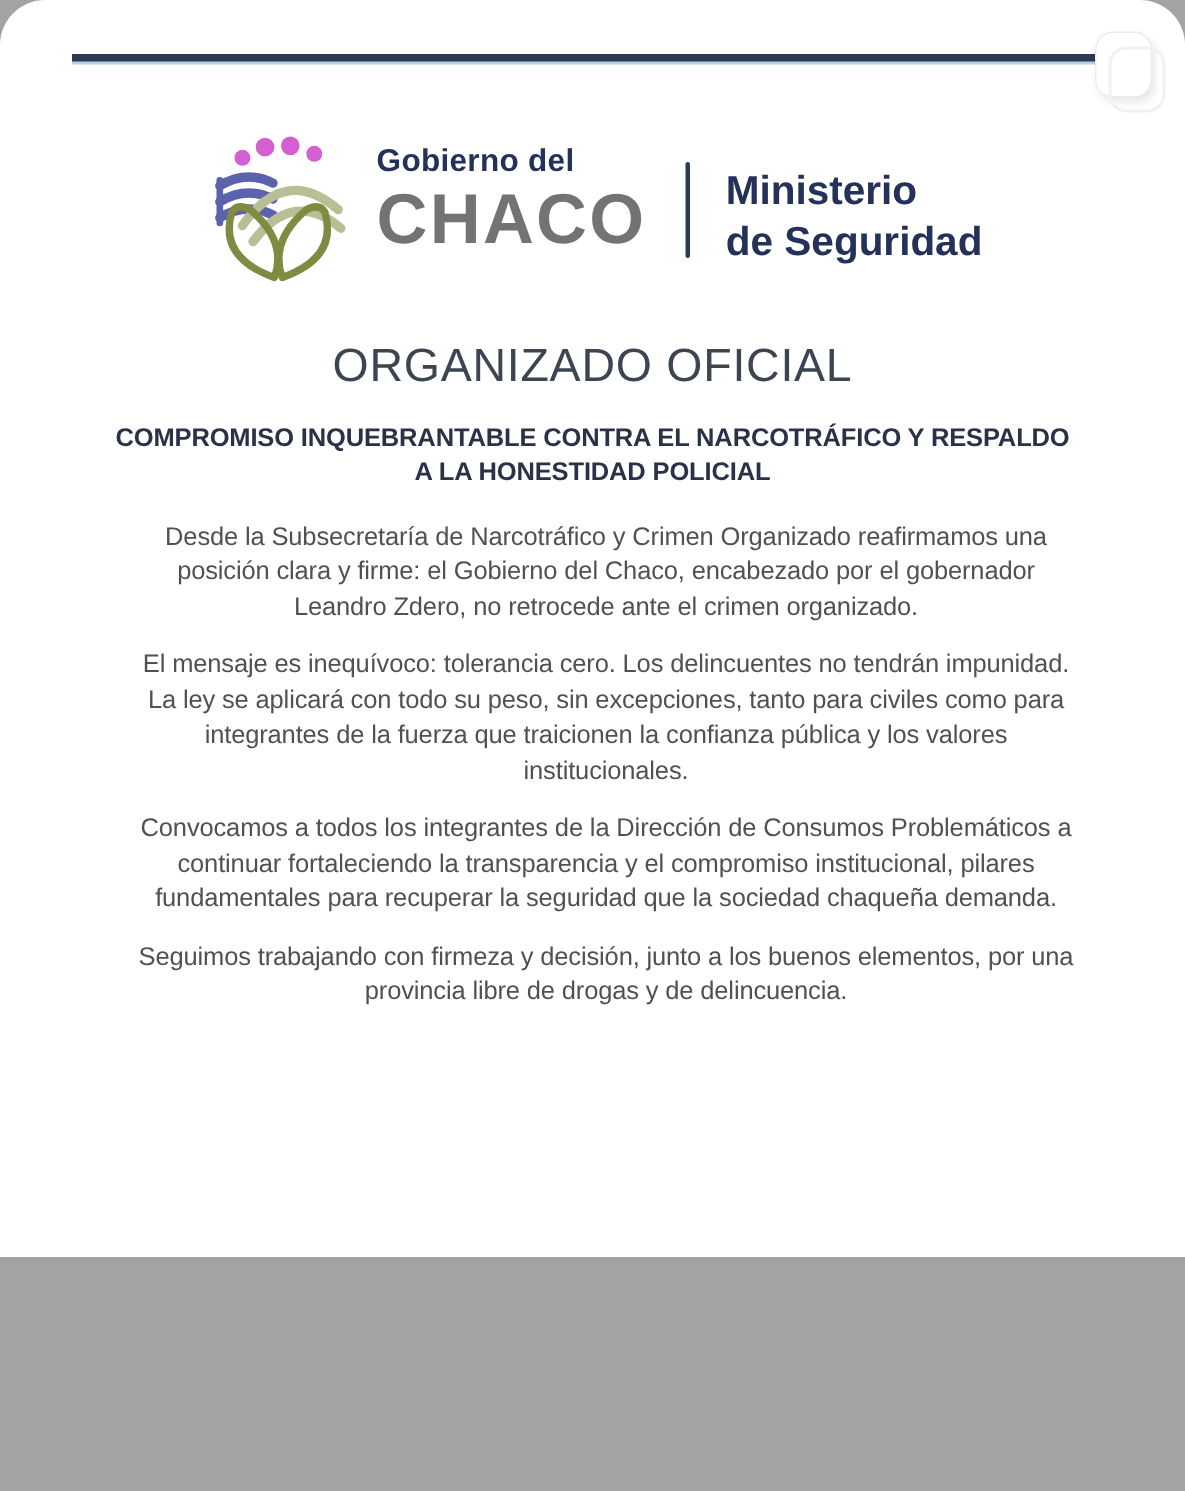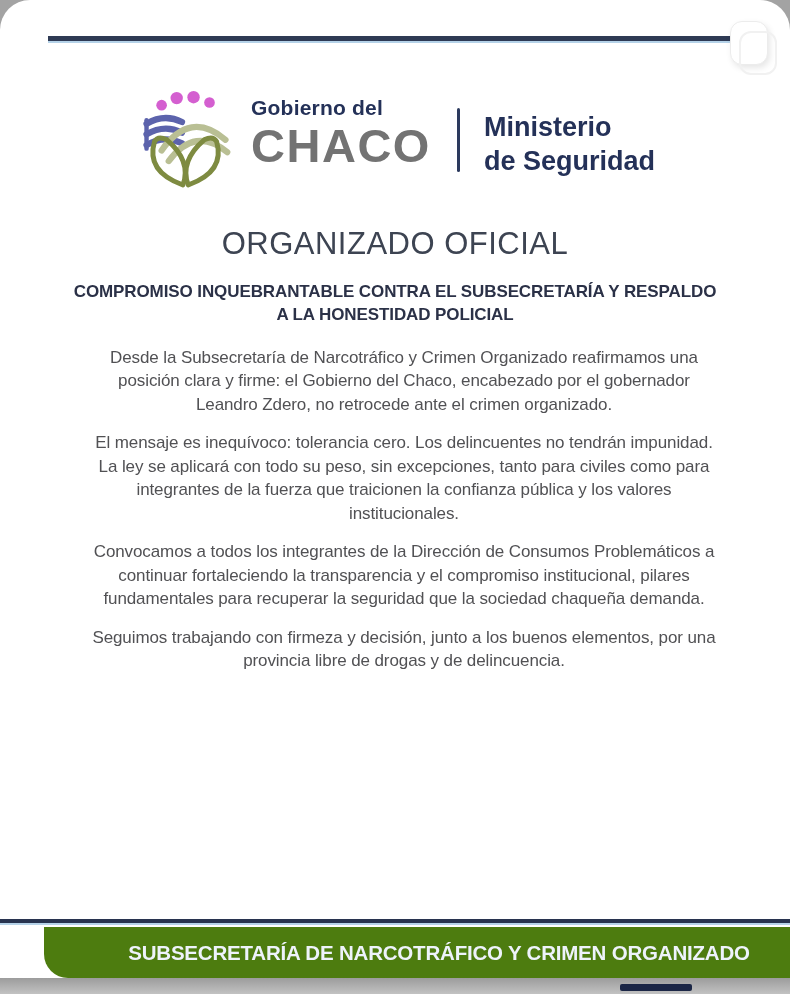--- a/index.html
+++ b/index.html
@@ -4,21 +4,21 @@
 <style>
   html, body { margin: 0; padding: 0; }
   body {
     width: 790px; height: 994px;
     background: #a3a3a3;
     font-family: "Liberation Sans", sans-serif;
     overflow: hidden;
   }
   .card {
     position: relative;
-    width: 790px; height: 994px;
+    width: 790px; height: 838px;
     background: #ffffff;
     border-radius: 30px 30px 0 0;
     overflow: hidden;
   }
   
   .top-rule {
     position: absolute; left: 48px; top: 36px;
     width: 705px; height: 5px;
     background: #2e3a54;
     box-shadow: 0 2px 0 0 #b5d2e8;
@@ -152,21 +152,21 @@
     <div class="logo-divider"></div>
     <div class="ministry">
       <div>Ministerio</div>
       <div>de Seguridad</div>
     </div>
   </div>
 
   <div class="main-title">ORGANIZADO OFICIAL</div>
 
   <div class="subtitle">
-    <div>COMPROMISO INQUEBRANTABLE CONTRA EL SUBSECRETARÍA Y RESPALDO</div>
+    <div>COMPROMISO INQUEBRANTABLE CONTRA EL NARCOTRÁFICO Y RESPALDO</div>
     <div>A LA HONESTIDAD POLICIAL</div>
   </div>
 
   <div class="bodytext">
     <p>Desde la Subsecretaría de Narcotráfico y Crimen Organizado reafirmamos una posición clara y firme: el Gobierno del Chaco, encabezado por el gobernador Leandro Zdero, no retrocede ante el crimen organizado.</p>
     <p>El mensaje es inequívoco: tolerancia cero. Los delincuentes no tendrán impunidad. La ley se aplicará con todo su peso, sin excepciones, tanto para civiles como para integrantes de la fuerza que traicionen la confianza pública y los valores institucionales.</p>
     <p>Convocamos a todos los integrantes de la Dirección de Consumos Problemáticos a continuar fortaleciendo la transparencia y el compromiso institucional, pilares fundamentales para recuperar la seguridad que la sociedad chaqueña demanda.</p>
     <p>Seguimos trabajando con firmeza y decisión, junto a los buenos elementos, por una provincia libre de drogas y de delincuencia.</p>
   </div>
 

